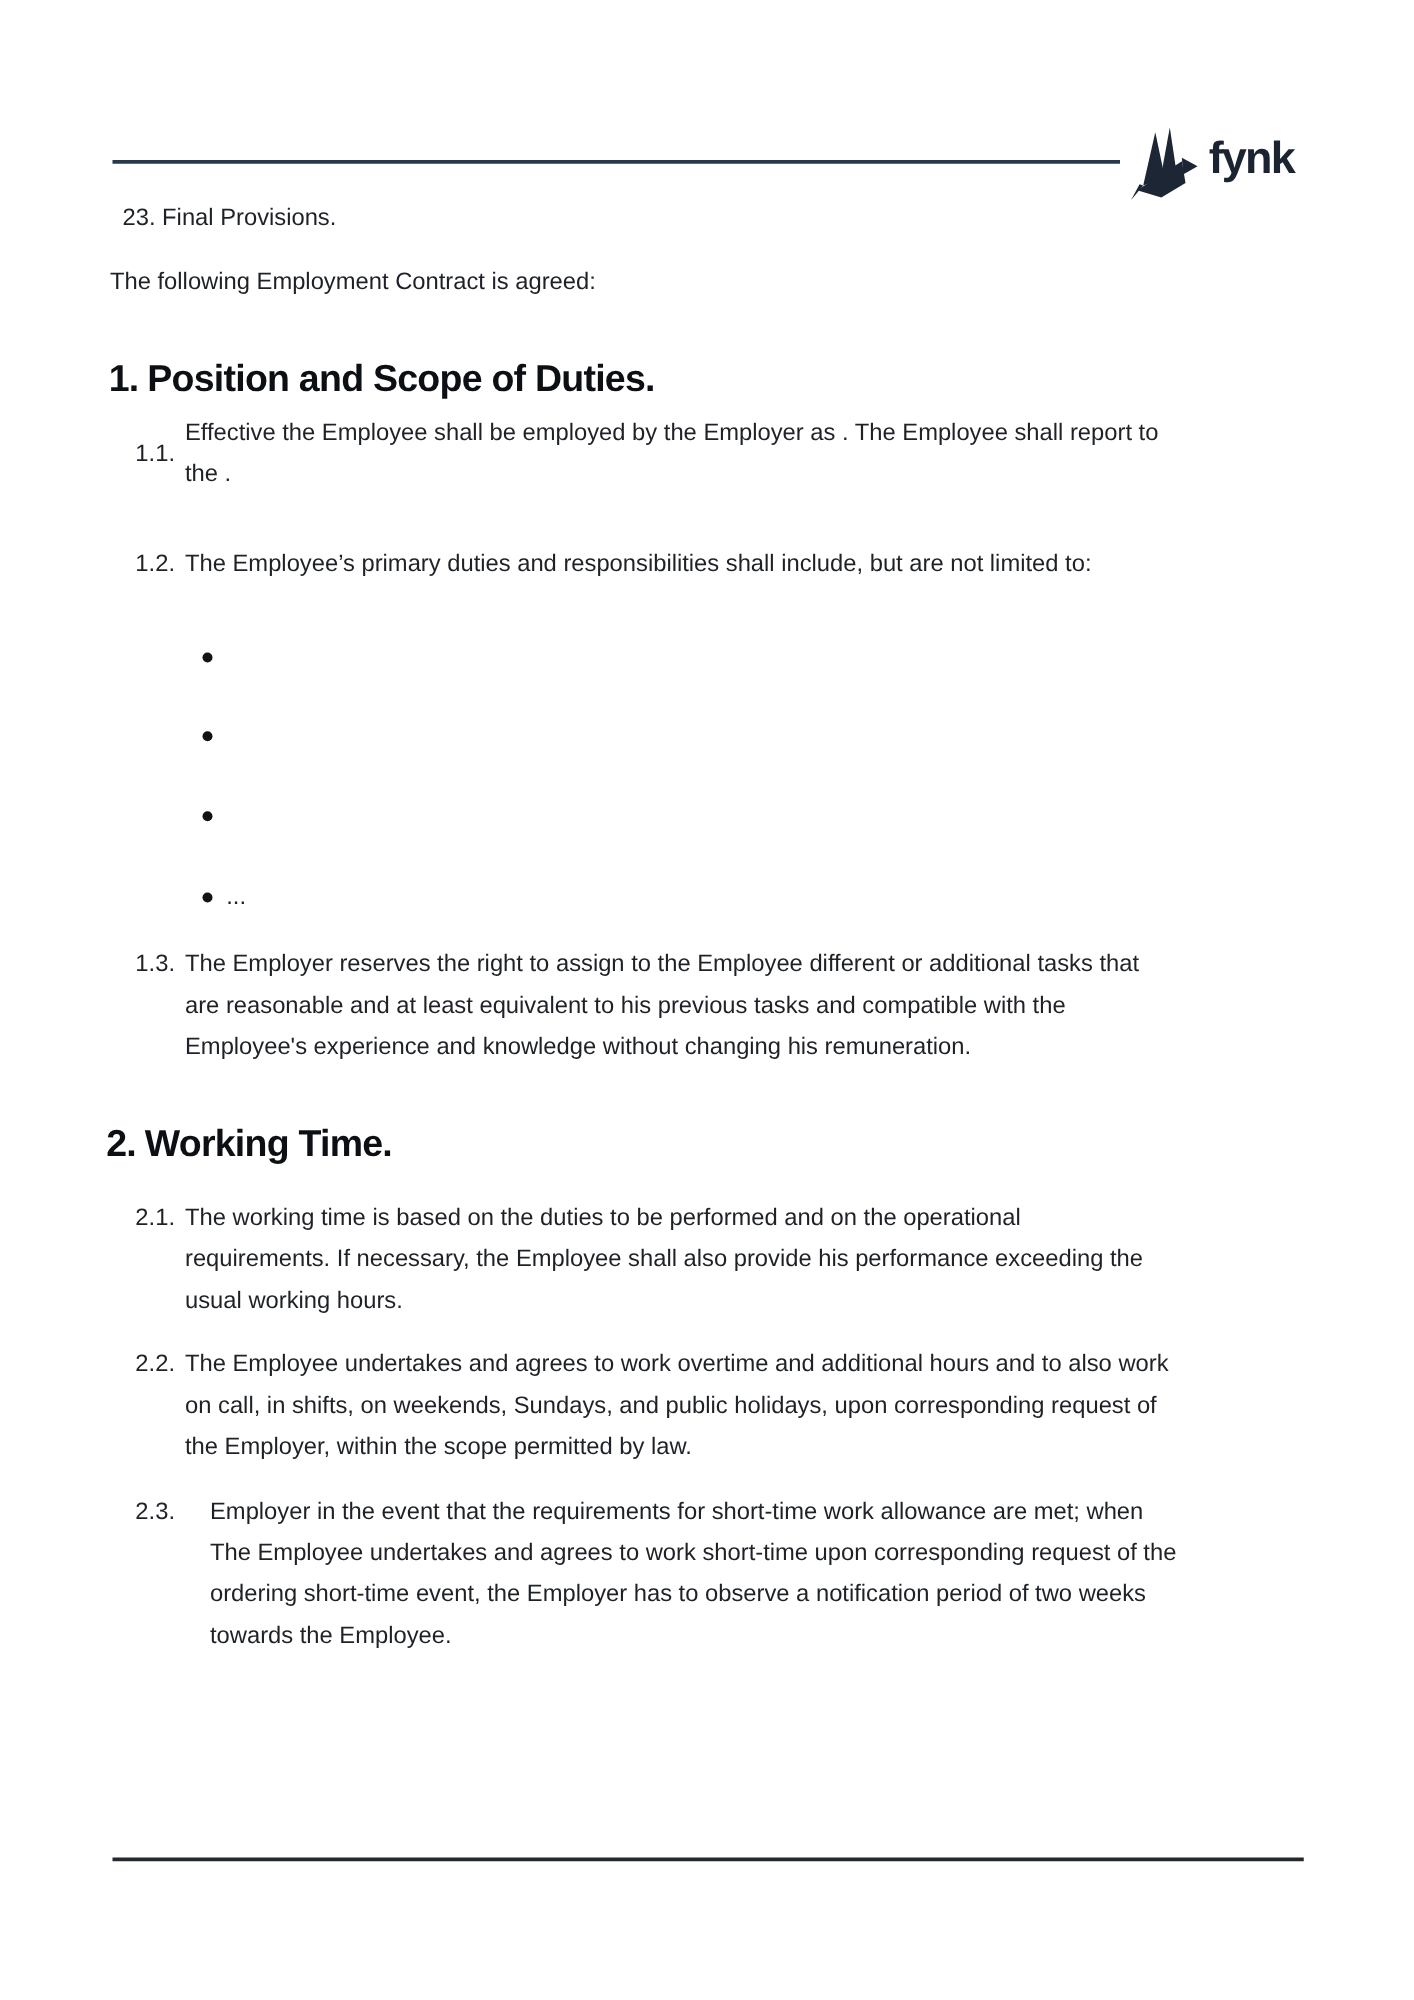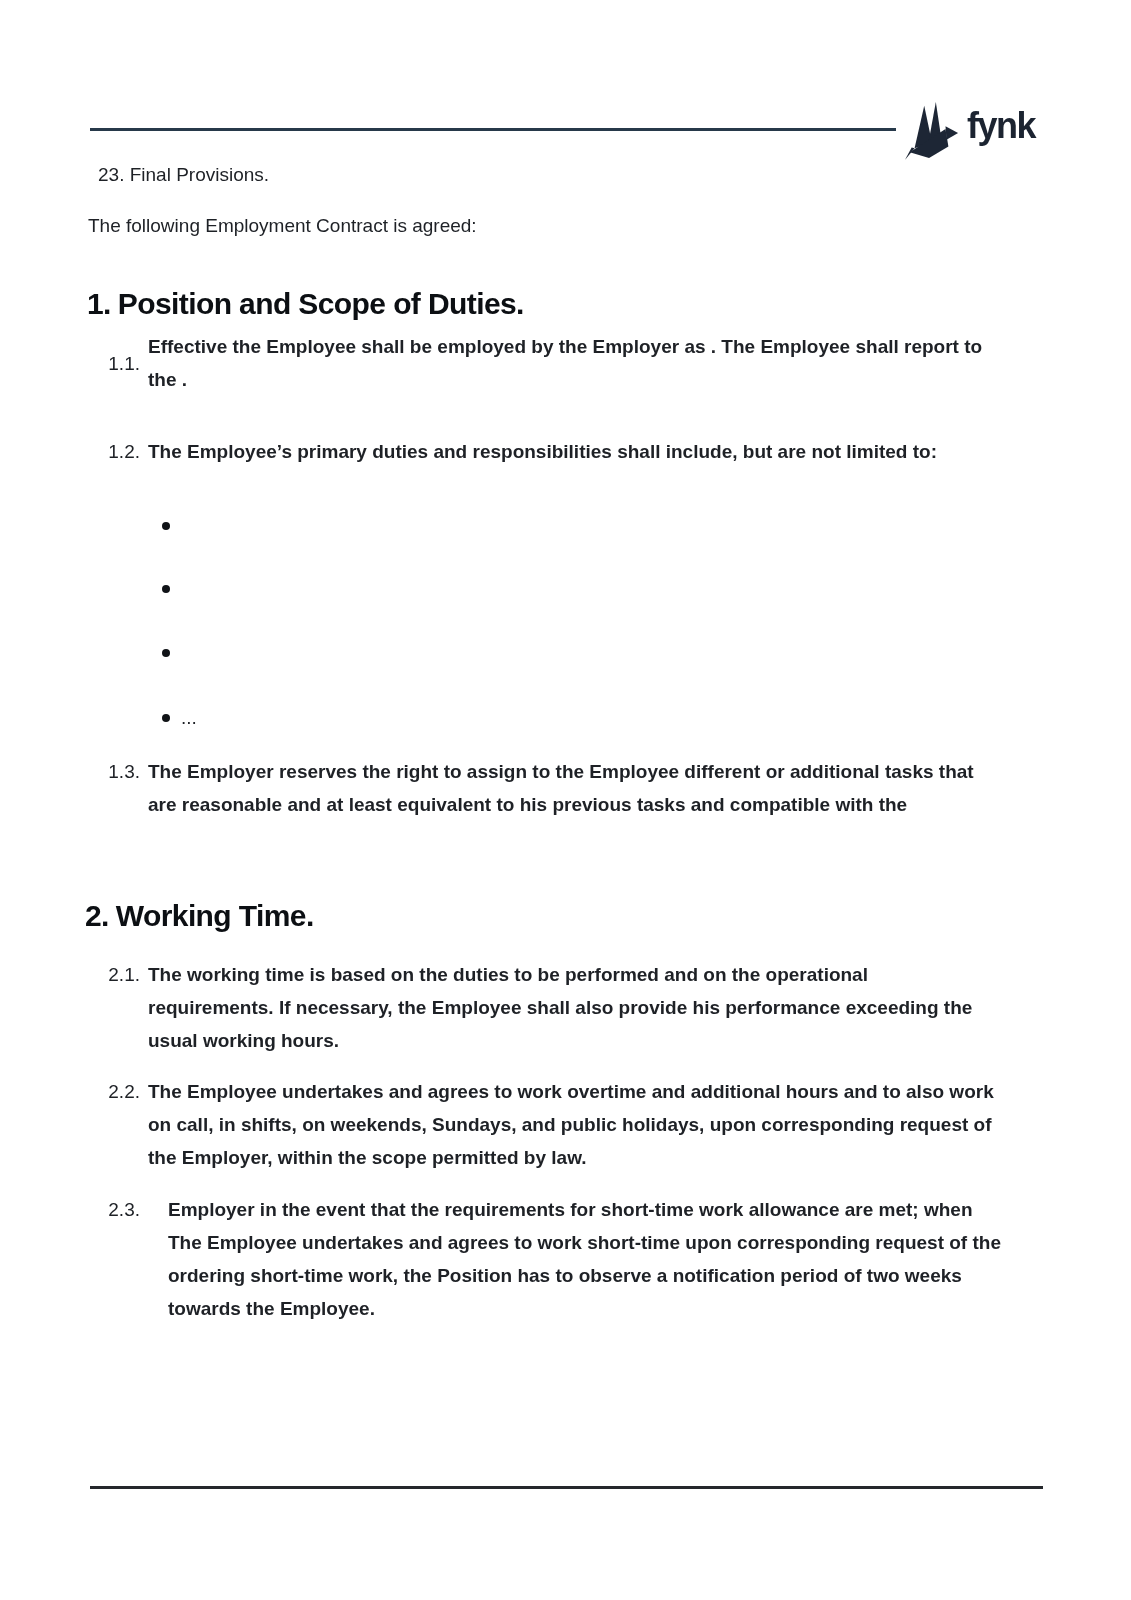--- a/index.html
+++ b/index.html
@@ -29,21 +29,21 @@
   .heading {
     position:absolute; display:flex; gap:7px;
     font-weight:700; font-size:30px; letter-spacing:-0.6px;
     color:#0c0f13; line-height:38px; white-space:nowrap;
   }
   .heading-1 { left:87px; top:285px; }
   .heading-2 { left:85px; top:897px; }
 
   .clause { position:absolute; left:88px; display:flex; }
   .clause .num { width:52px; min-width:52px; text-align:right; font-size:19px; line-height:33px; }
-  .clause .cbody { margin-left:8px;font-weight:bold; }
+  .clause .cbody { margin-left:8px; }
   .clause .line { font-size:19px; line-height:33px; white-space:nowrap; }
 
   .clause-11 { top:330px;align-items:center; }
   .clause-12 { top:435px; }
   .clause-13 { top:755px; }
   .clause-21 { top:958px; }
   .clause-22 { top:1075px; }
   .clause-23 { top:1193px;gap:20px; }
 
   .bullet-row { position:absolute; left:162px; height:33px; display:flex; align-items:center; gap:11px; }
@@ -116,20 +116,21 @@
   <div class="bullet-row bullet-4">
     <span class="dot"></span>
     <span class="btxt">...</span>
   </div>
 
   <div class="clause clause-13">
     <span class="num">1.3.</span>
     <div class="cbody">
       <div class="line">The Employer reserves the right to assign to the Employee different or additional tasks that</div>
       <div class="line">are reasonable and at least equivalent to his previous tasks and compatible with the</div>
+      <div class="line">Employee's experience and knowledge without changing his remuneration.</div>
     </div>
   </div>
 
   <div class="heading heading-2">
     <span>2.</span>
     <span>Working Time.</span>
   </div>
 
   <div class="clause clause-21">
     <span class="num">2.1.</span>
@@ -147,21 +148,21 @@
       <div class="line">on call, in shifts, on weekends, Sundays, and public holidays, upon corresponding request of</div>
       <div class="line">the Employer, within the scope permitted by law.</div>
     </div>
   </div>
 
   <div class="clause clause-23">
     <span class="num">2.3.</span>
     <div class="cbody">
       <div class="line">Employer in the event that the requirements for short-time work allowance are met; when</div>
       <div class="line">The Employee undertakes and agrees to work short-time upon corresponding request of the</div>
-      <div class="line">ordering short-time work, the Position has to observe a notification period of two weeks</div>
+      <div class="line">ordering short-time event, the Employer has to observe a notification period of two weeks</div>
       <div class="line">towards the Employee.</div>
     </div>
   </div>
 
   <div class="rule rule-bottom"></div>
   <div class="footer-text footer-site">www.fynk.com</div>
   <div class="footer-text footer-email">office@fynk.com</div>
 
 </div>
 

